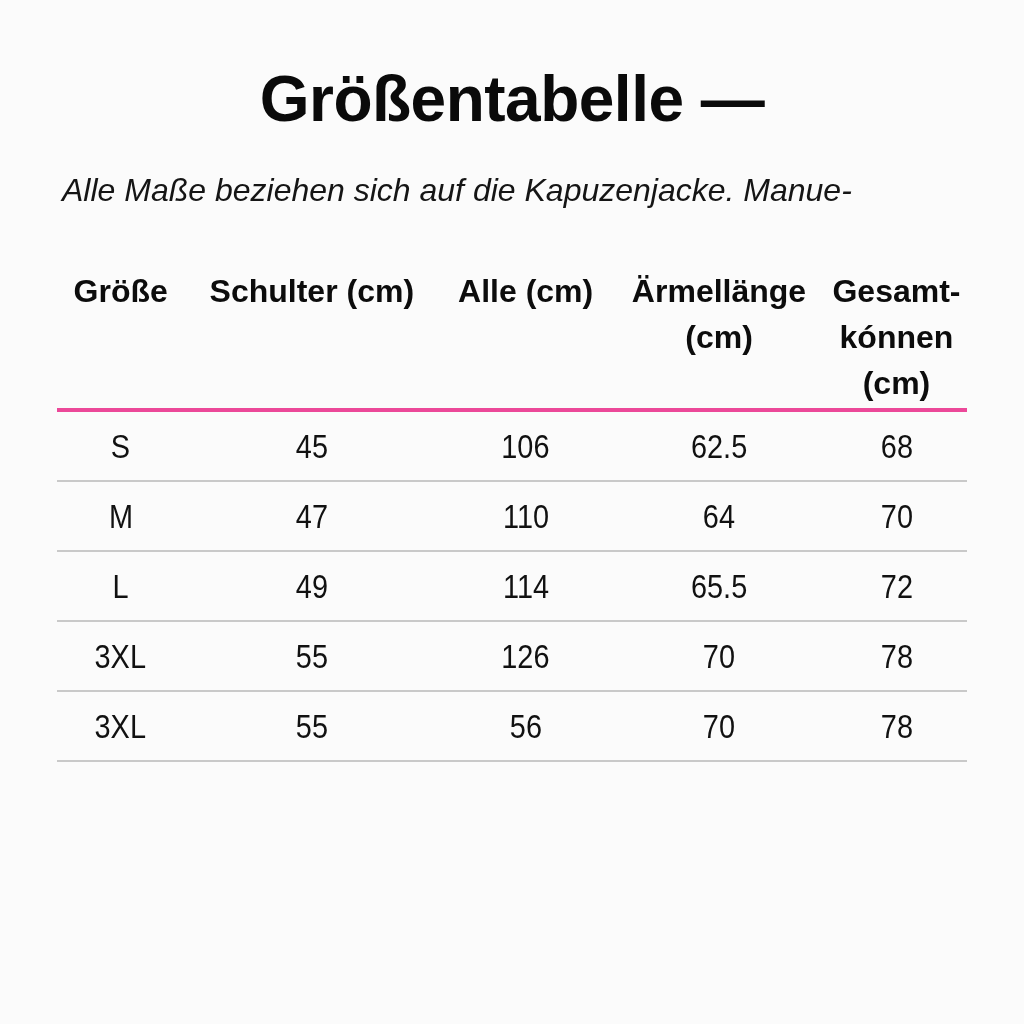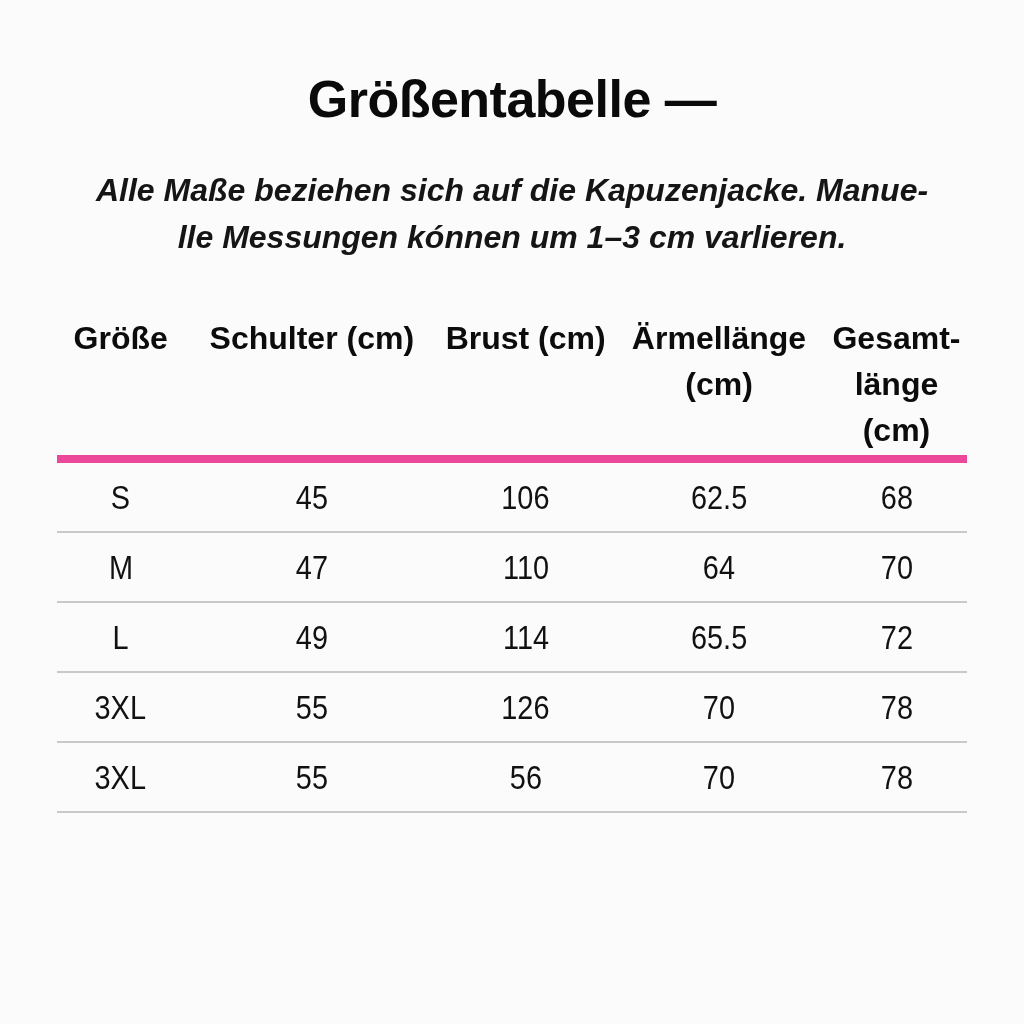--- a/index.html
+++ b/index.html
@@ -14,50 +14,49 @@
   }
   .page {
     width: 1024px;
     height: 1024px;
     position: relative;
   }
   .title {
     width: 940px;
     margin: 60px auto 0;
     text-align: center;
-    font-size: 52px;
+    font-size: 64px;
     line-height: 79px;
     font-weight: 700;
     letter-spacing: -0.5px;
     color: #0a0a0a;
   }
   .subtitle {
     width: 900px;
     margin: 28px auto 0;
-    text-align: center;
     font-style: italic;
-    font-weight: 700;
+    font-weight: 400;
     font-size: 32px;
     line-height: 47px;
     color: #151515;
   }
   table.size-table {
     width: 910px;
     margin: 50px auto 0;
     border-collapse: collapse;
     table-layout: fixed;
   }
   table.size-table th {
     font-weight: 700;
     font-size: 32px;
     line-height: 46px;
     vertical-align: top;
     text-align: center;
     padding: 4px 0 2px;
-    border-bottom: 8px solid #ec4899;
+    border-bottom: 4px solid #ec4899;
     white-space: pre-line;
     color: #0c0c0c;
   }
   table.size-table td {
     height: 68px;
     text-align: center;
     vertical-align: middle;
     border-bottom: 2px solid #c9c9c9;
     font-size: 34px;
     font-weight: 400;
@@ -72,39 +71,39 @@
     white-space: nowrap;
   }
 </style>
 </head>
 <body>
 
 <div class="page">
 
   <h1 class="title"><span>Größentabelle —</span><br></h1>
 
-  <p class="subtitle"><span>Alle Maße beziehen sich auf die Kapuzenjacke. Manue-</span><br><span>lle Messungen kónnen um 1–3 cm varlieren.</span></p>
+  <p class="subtitle"><span>Alle Maße beziehen sich auf die Kapuzenjacke. Manue-</span><br></p>
 
   <table class="size-table">
     <colgroup id="size-table-cols">
         <col style="width: 14%;">
         <col style="width: 28%;">
         <col style="width: 19%;">
         <col style="width: 23.5%;">
         <col style="width: 15.5%;">
       </colgroup>
     <thead>
       <tr id="header-row">
           <th>Größe</th>
           <th>Schulter (cm)</th>
-          <th>Brust (cm)</th>
+          <th>Alle (cm)</th>
           <th>Ärmellänge
 (cm)</th>
           <th>Gesamt-
-länge
+kónnen
 (cm)</th>
         </tr>
     </thead>
     <tbody id="table-body">
         <tr>
           <td><span class="cv">S</span></td>
           <td><span class="cv">45</span></td>
           <td><span class="cv">106</span></td>
           <td><span class="cv">62.5</span></td>
           <td><span class="cv">68</span></td>

